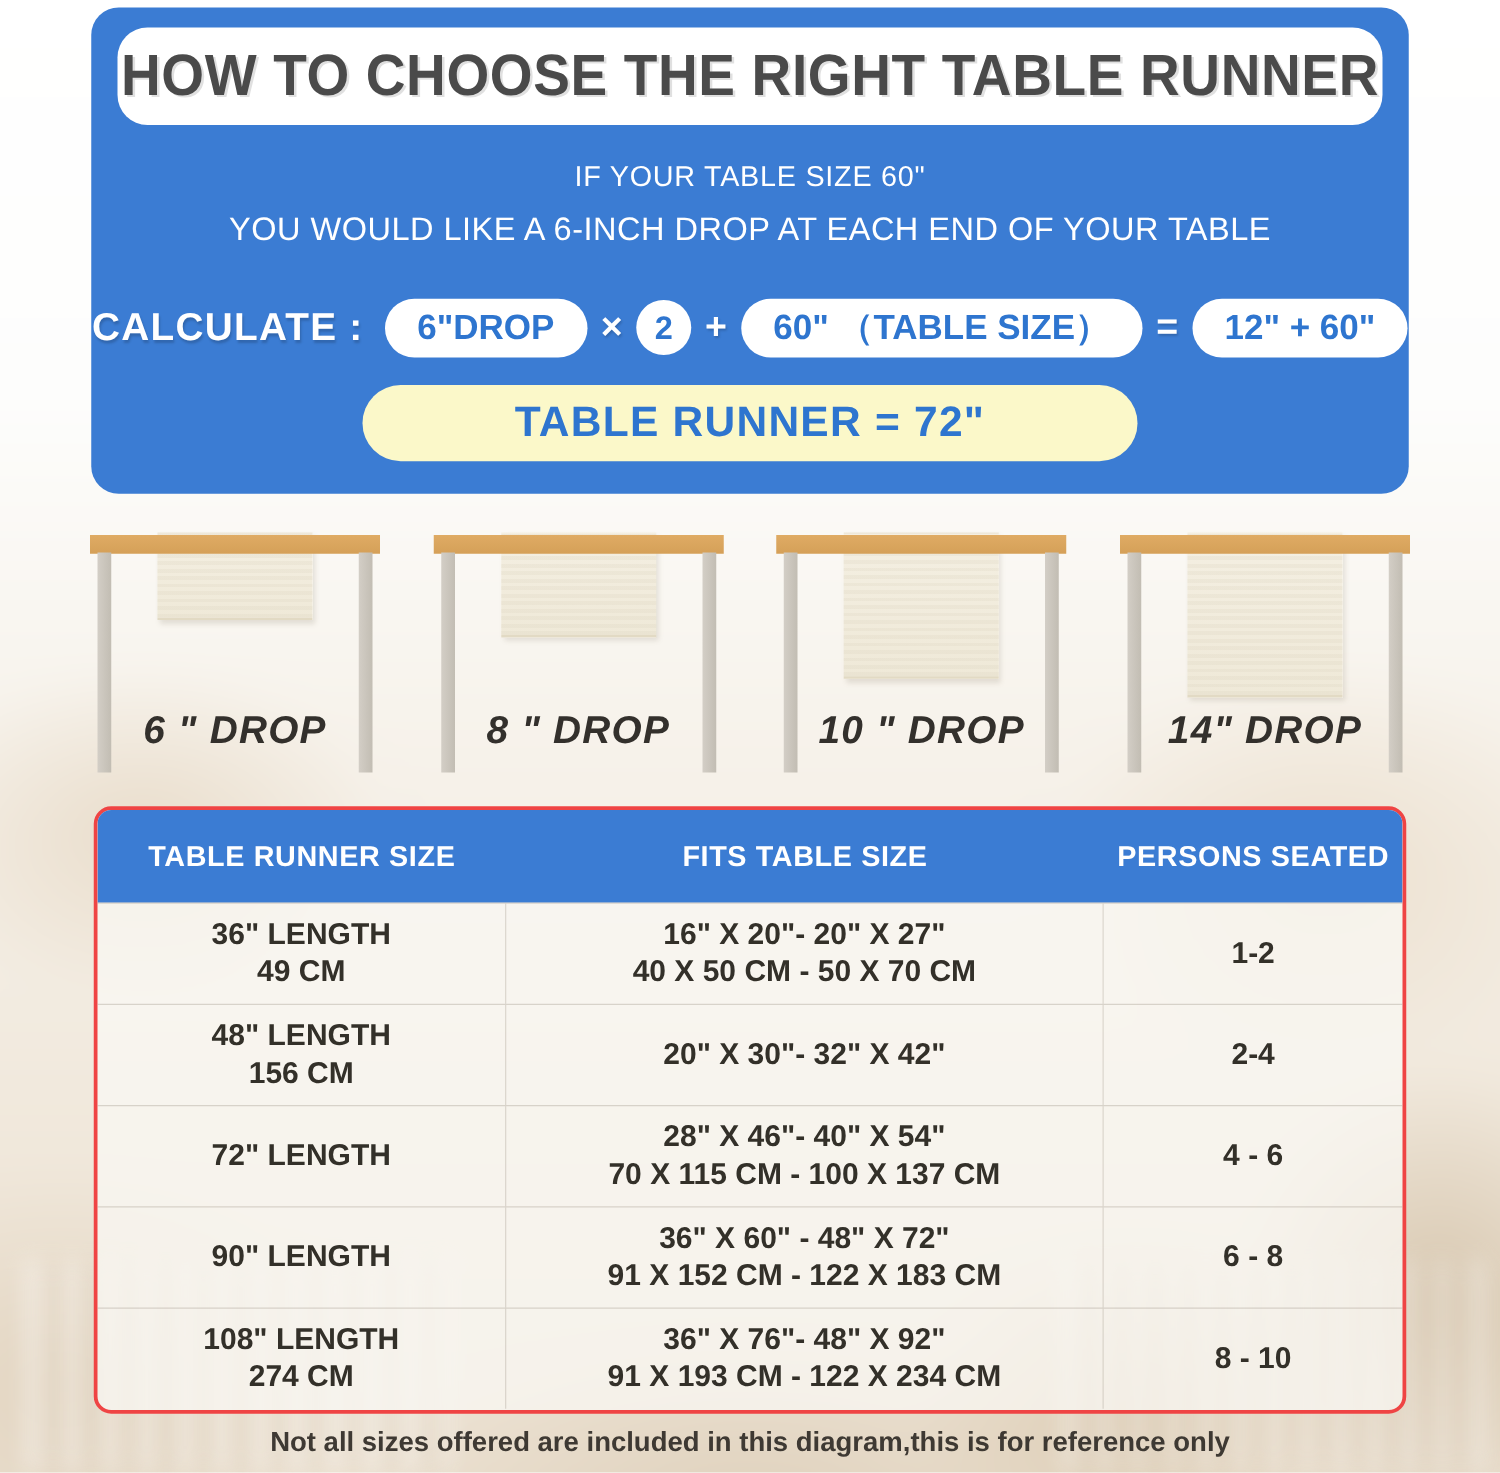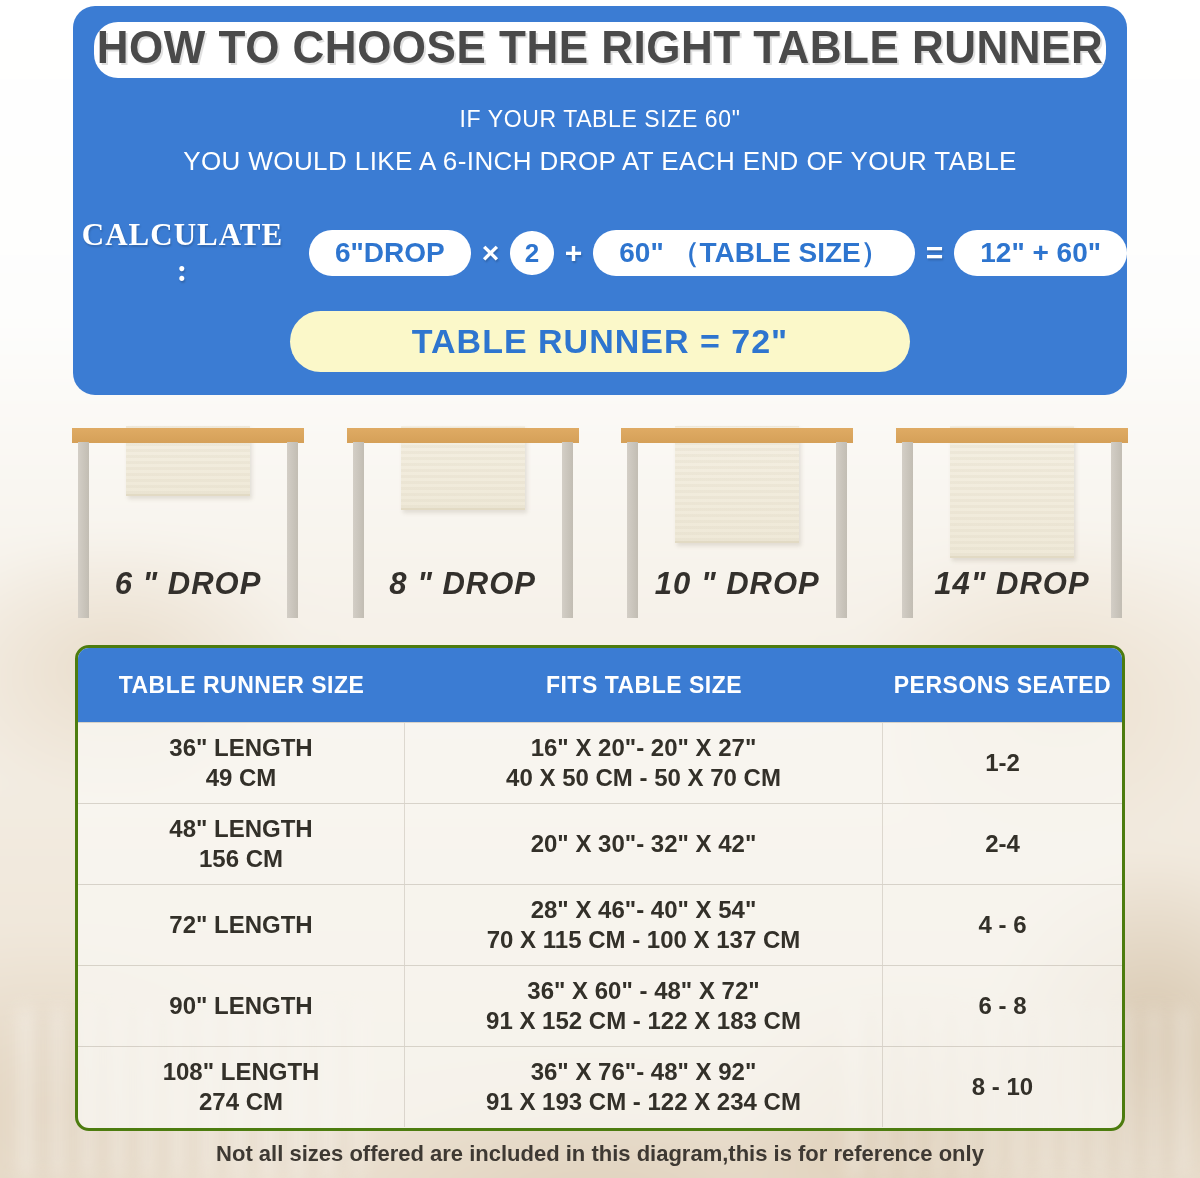--- a/index.html
+++ b/index.html
@@ -24,35 +24,35 @@
     background:repeating-linear-gradient(90deg, rgba(255,255,255,0.9) 0 16px, rgba(203,183,156,0.55) 16px 30px); }
   .chairs-right { right:10px;
     background:repeating-linear-gradient(90deg, rgba(255,255,255,0.9) 0 14px, rgba(198,176,146,0.6) 14px 27px); }
 
   
   .hero {
     position:absolute; left:73px; top:6px; width:1054px; height:389px;
     background:#3b7cd3; border-radius:22px; z-index:2; text-align:center;
   }
   .title-banner {
-    margin:16px auto 0; width:1012px; height:56px; background:#ffffff; border-radius:24px;
-    display:flex; justify-content:center;
+    margin:16px auto 0; width:1012px; height:78px; background:#ffffff; border-radius:24px;
+    display:flex; align-items:center; justify-content:center;
   }
   .title-banner .t {
     font-size:44px; font-weight:bold; color:#4a4a4a; letter-spacing:.5px; white-space:nowrap;
     transform:scaleY(1.06); text-shadow:2px 2px 0 rgba(0,0,0,0.12);
   }
   .sub1 { margin-top:28px; color:#ffffff; font-size:23px; font-weight:500; letter-spacing:.6px; }
   .sub2 { margin-top:13px; color:#ffffff; font-size:26px; font-weight:500; letter-spacing:.4px; }
 
   .calc-row {
     margin-top:40px; display:flex; align-items:center; justify-content:center; gap:11px;
   }
   .calc-label { color:#ffffff; font-size:31px; font-weight:bold; letter-spacing:1px;
-                text-shadow:1px 2px 2px rgba(0,0,0,0.18); margin-right:6px;font-family:Liberation Serif, serif; }
+                text-shadow:1px 2px 2px rgba(0,0,0,0.18); margin-right:6px; }
   .pill {
     background:#ffffff; color:#2e75cf; font-weight:bold; font-size:28px;
     border-radius:26px; padding:8px 26px; white-space:nowrap; line-height:1.1;
   }
   .op { color:#ffffff; font-size:30px; font-weight:bold; text-shadow:1px 2px 2px rgba(0,0,0,0.18); }
   .circle2 {
     background:#ffffff; color:#2e75cf; font-weight:bold; font-size:26px;
     width:44px; height:44px; border-radius:50%; display:flex; align-items:center; justify-content:center;
   }
   .result-pill {
@@ -86,21 +86,21 @@
   .d14 .runner { height:132px; }
   .drop-label {
     position:absolute; left:0; right:0; top:142px; text-align:center;
     font-size:31px; font-weight:900; font-style:italic; color:#33302c; letter-spacing:1px;
     white-space:nowrap;
   }
 
   
   .size-table {
     position:absolute; left:75px; top:645px; width:1050px; height:486px; z-index:2;
-    border:3px solid #4d7c0f; border-radius:14px; overflow:hidden;
+    border:3px solid #ef4444; border-radius:14px; overflow:hidden;
     background:rgba(250,248,244,0.72);
   }
   .st-header {
     height:74px; background:#3b7cd3; display:grid; grid-template-columns:327px 478px 1fr;
     align-items:center;
   }
   .st-header .h {
     text-align:center; color:#ffffff; font-size:23px; font-weight:bold; letter-spacing:.5px;
   }
   .st-row {

